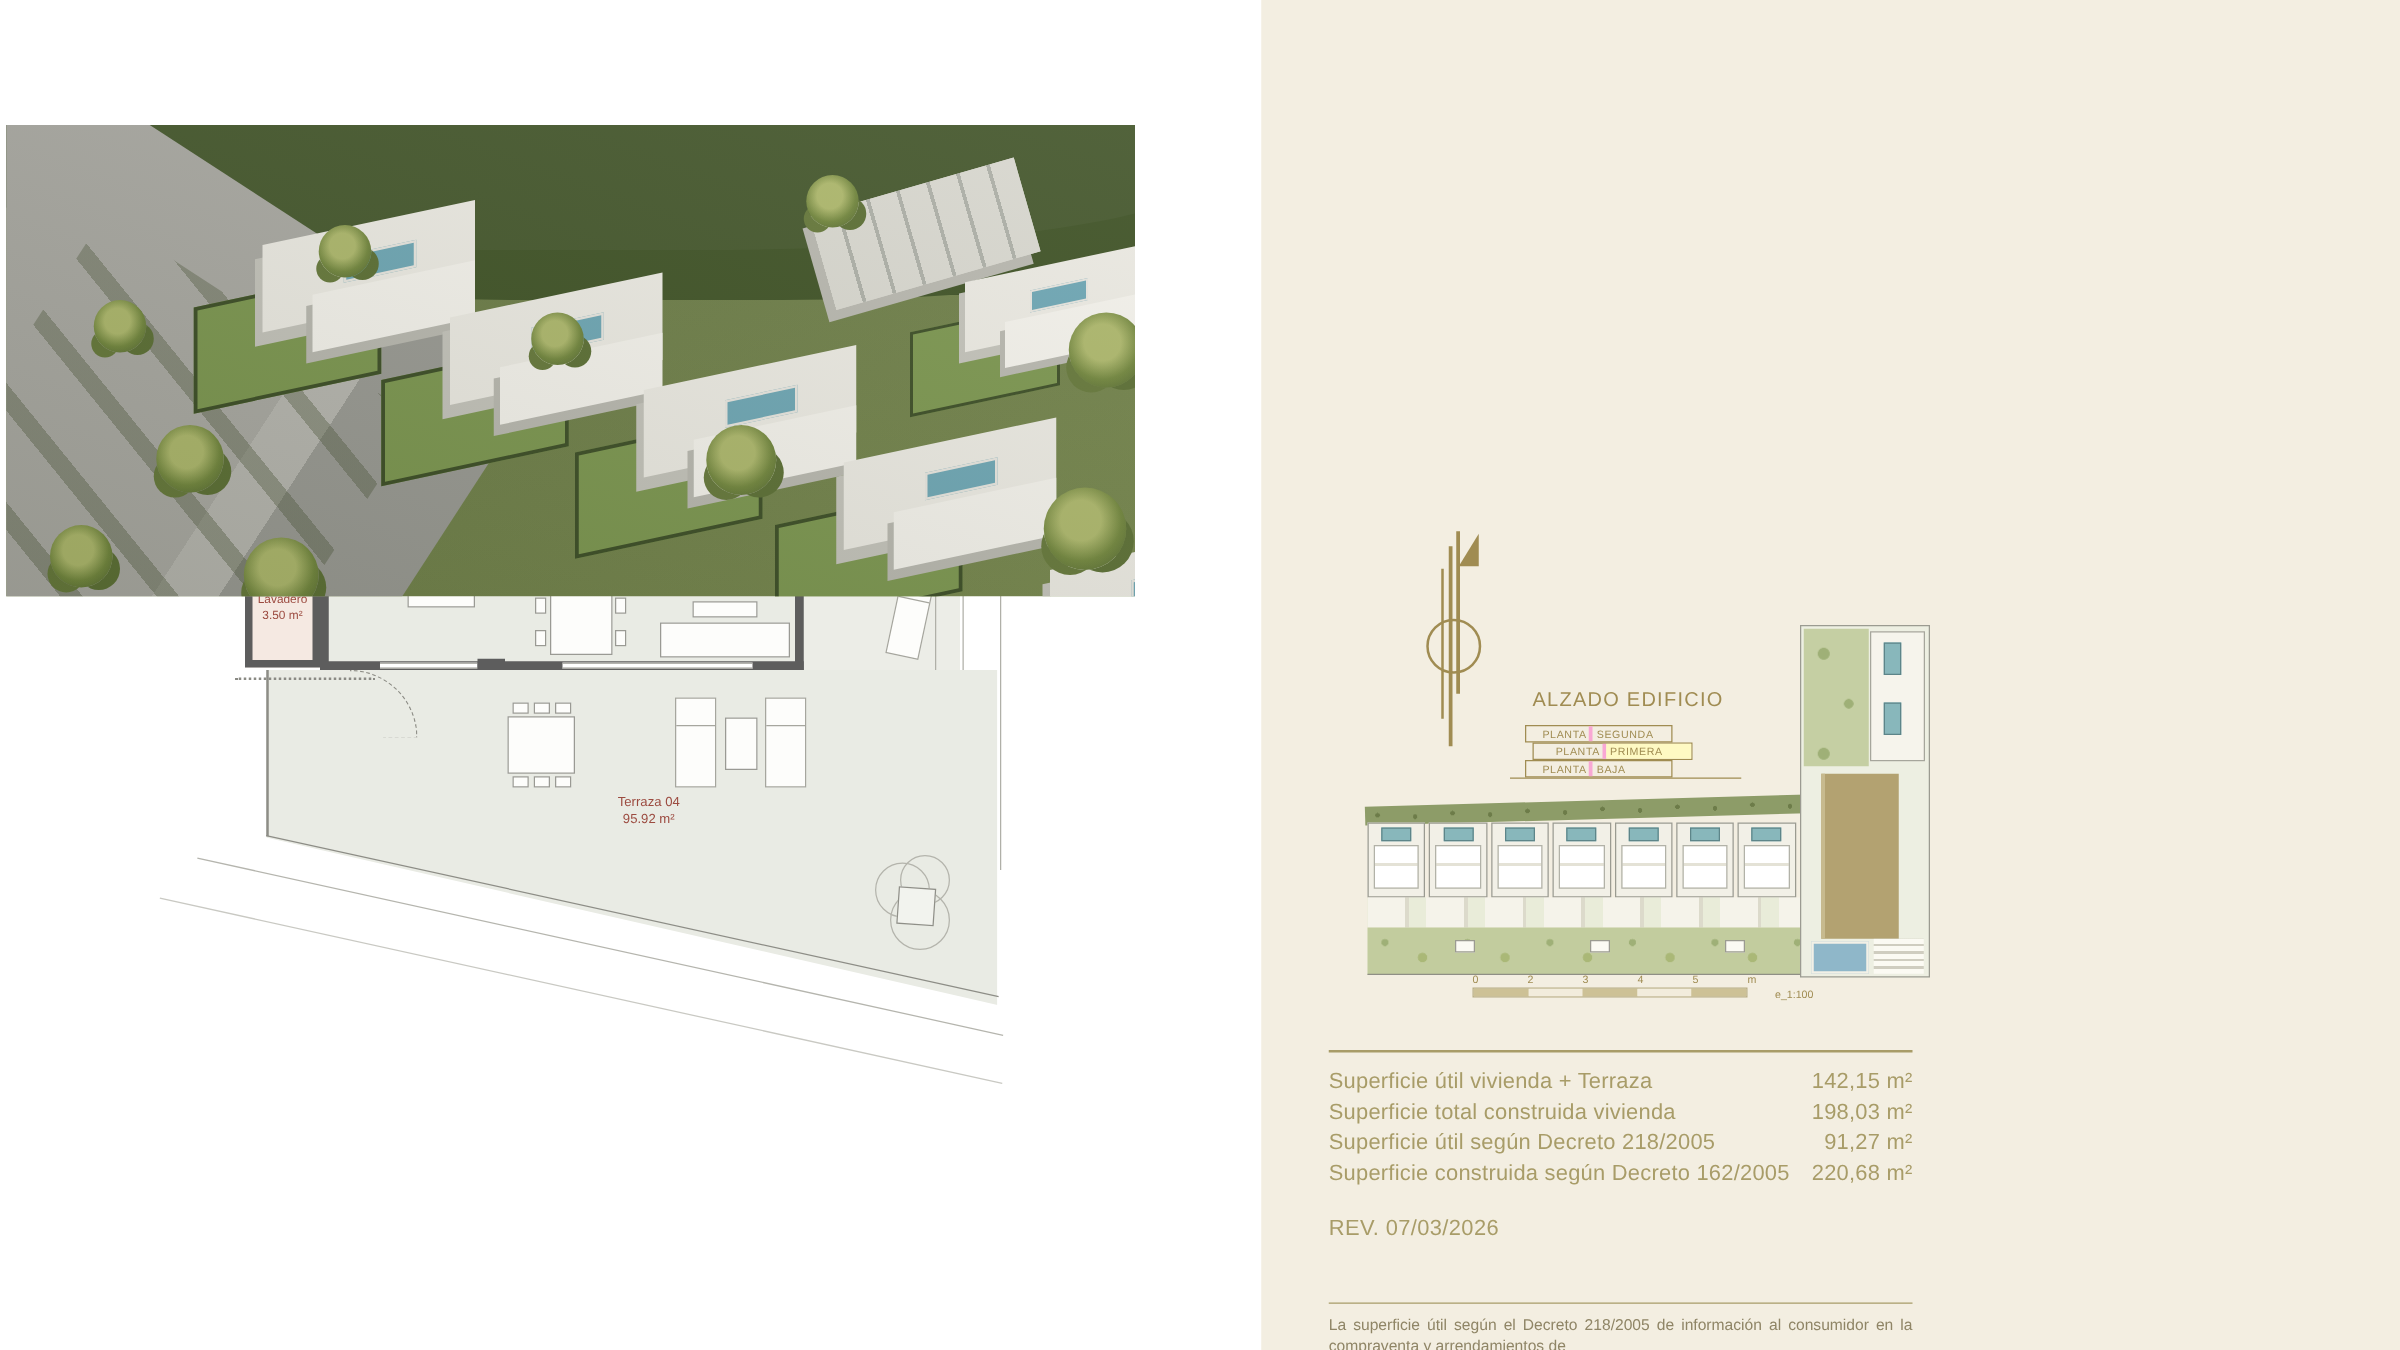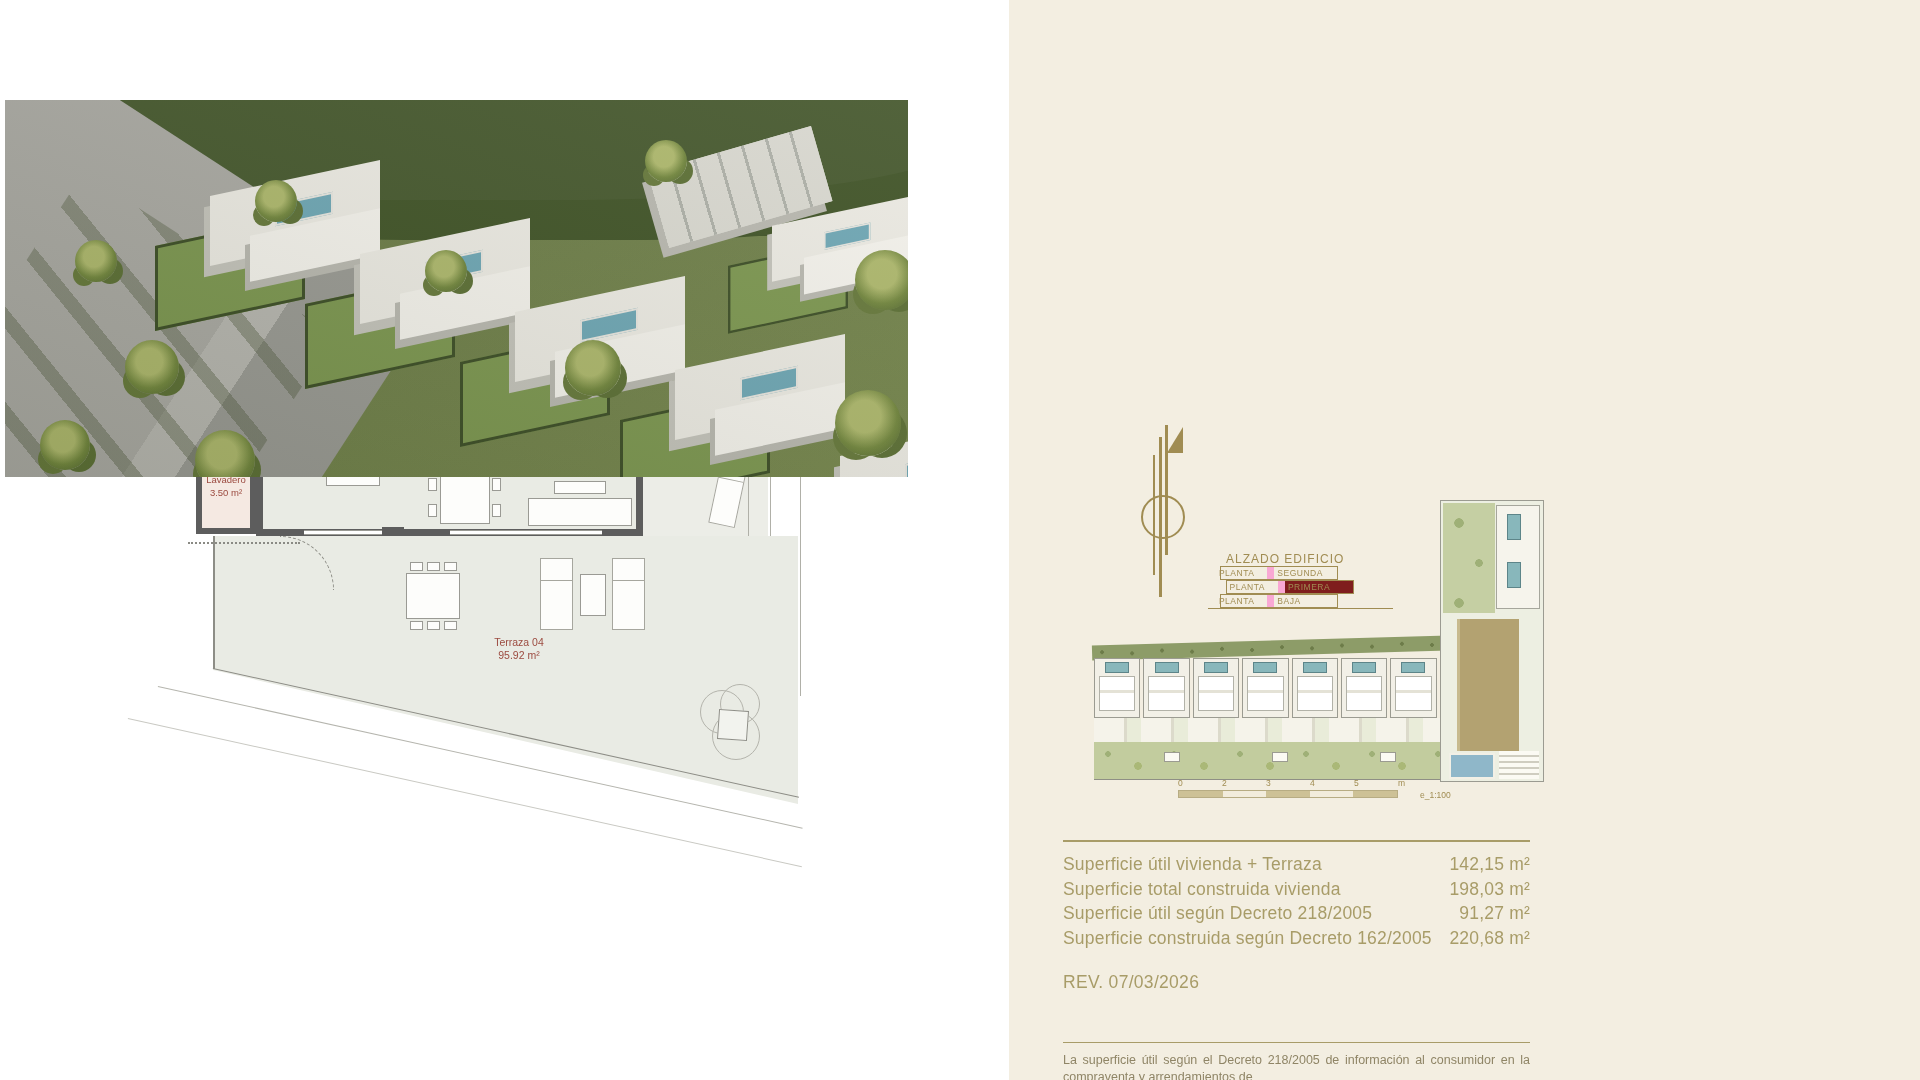--- a/index.html
+++ b/index.html
@@ -43,29 +43,29 @@
   #compass .mast  { position:absolute; left:22px; top:12px; width:3px; height:160px; background:#a08c52; }
   #compass .mast2 { position:absolute; left:28px; top:0px;  width:3px; height:130px; background:#a08c52; }
   #compass .mast3 { position:absolute; left:16px; top:30px; width:2px; height:120px; background:#a08c52; }
   #compass .flag  { position:absolute; left:30px; top:2px; width:0; height:0;
       border-left:16px solid transparent; border-bottom:26px solid #a08c52; }
   #compass .ring  { position:absolute; left:4px; top:70px; width:44px; height:44px; border-radius:50%;
       border:2px solid #a08c52; }
 
   
   #alzado { position:absolute; left:1208px; top:552px; width:240px; }
-  #alzado .ttl { font-size:12px; letter-spacing:1px; color:#a08c52; margin-left:18px; margin-bottom:0; }
+  #alzado .ttl { font-size:16px; letter-spacing:1px; color:#a08c52; margin-left:18px; margin-bottom:10px; }
   .floorbar { position:relative; height:14px; width:118px; margin-left:12px; border:1px solid #a08c52;
       display:flex; background:transparent; }
   .floorbar.hl { width:128px; margin-left:18px; }
-  .floorbar .cellL { width:46%; border-right:7px solid #f9a8d4; font-size:8.5px; color:#a08c52;
-      display:flex; align-items:center; justify-content:flex-end; padding-right:13px; letter-spacing:.5px; }
+  .floorbar .cellL { width:46%; border-right:3px solid #f9a8d4; font-size:8.5px; color:#a08c52;
+      display:flex; align-items:center; justify-content:flex-end; padding-right:2px; letter-spacing:.5px; }
   .floorbar .cellR { flex:1; font-size:8.5px; color:#a08c52; display:flex; align-items:center;
       padding-left:3px; letter-spacing:.5px; }
-  .floorbar.hl .cellR { background:#7f1d1d; }
+  .floorbar.hl .cellR { background:#fef9c3; }
   #alzado .base { width:185px; height:0; border-top:1.5px solid #a08c52; margin-left:0px; margin-top:0px; }
 
   
   #siteplan { position:absolute; left:1092px; top:500px; width:455px; height:300px; }
   .sp-band-top { position:absolute; left:0; top:140px; width:392px; height:15px; background:#8d9c68;
       transform:rotate(-1.6deg);
       background-image:radial-gradient(circle 2px at 10px 7px, #6d7c49 90%, transparent), 
                        radial-gradient(circle 2px at 40px 9px, #6d7c49 90%, transparent);
       background-size:60px 15px; }
   #sp-units { position:absolute; left:2px; top:158px; width:392px; height:60px; display:flex; gap:3px; }

